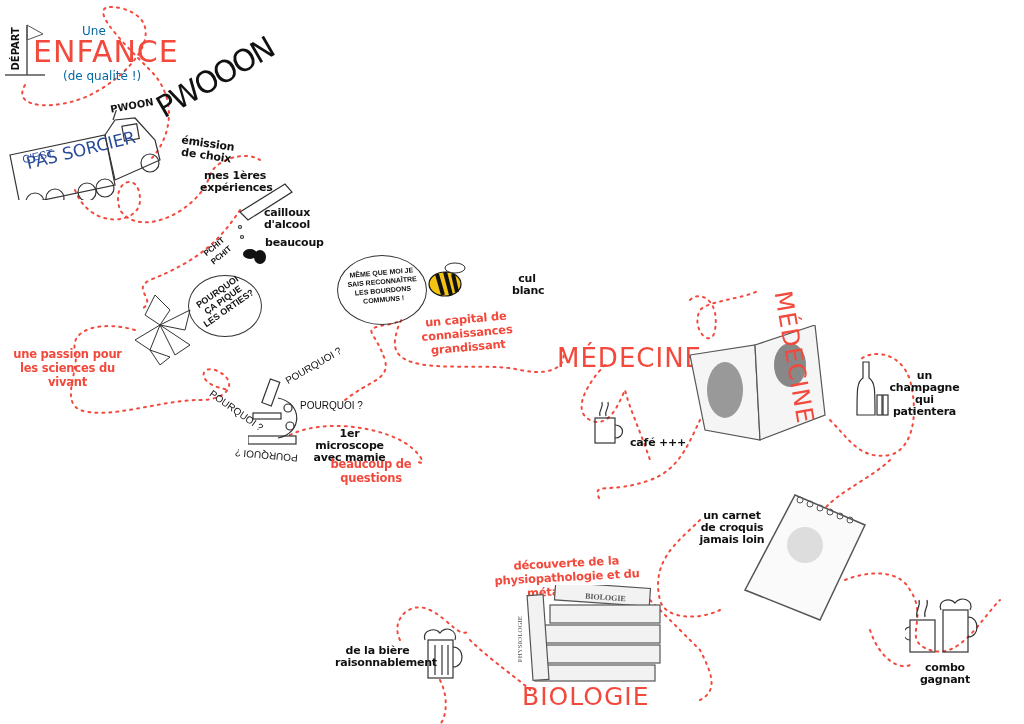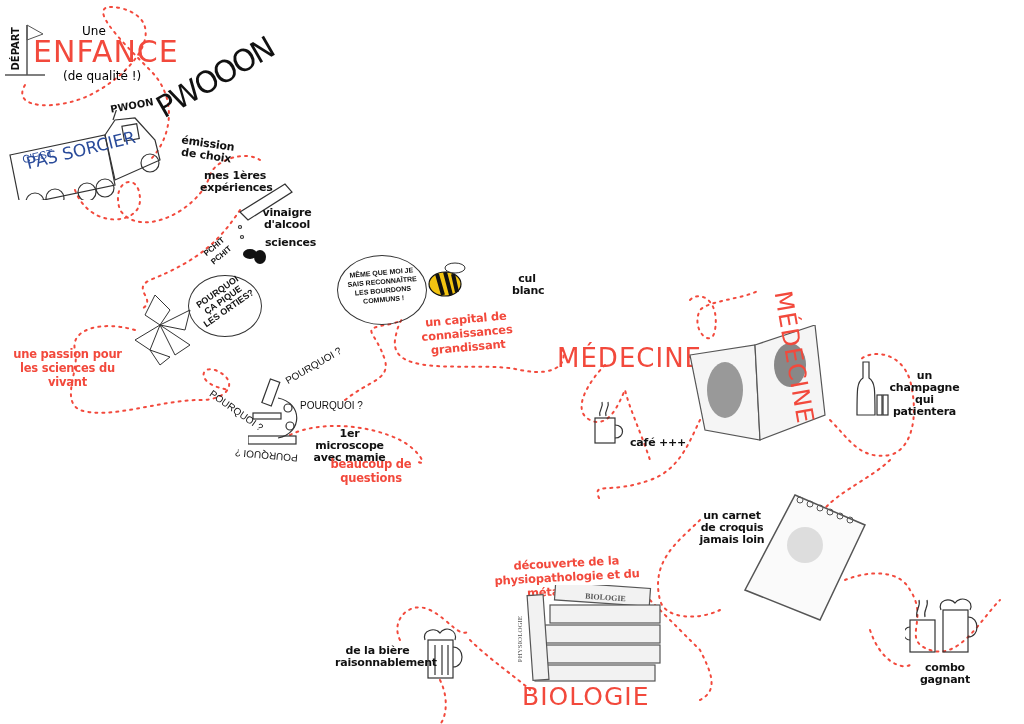--- a/index.html
+++ b/index.html
@@ -1,19 +1,19 @@
 <!DOCTYPE html>
 <html><head>
 <meta charset="utf-8">
 <style>
   html, body { margin:0; padding:0; background:#ffffff; }
   body { width:1024px; height:724px; position:relative; overflow:hidden;
          font-family:"Liberation Sans", sans-serif; color:#111; }
   .abs { position:absolute; }
-  .red { color:#000000; }
+  .red { color:#0369a1; }
   .lbl { font-family:"DejaVu Sans", sans-serif; font-size:11px; line-height:12px; text-align:center; font-weight:bold; letter-spacing:-0.2px; }
   .rlbl { font-family:"DejaVu Sans", sans-serif; font-size:11.5px; line-height:14px; color:#f2493c; text-align:center; font-weight:bold; letter-spacing:-0.2px; }
   .big { font-family:"DejaVu Sans", sans-serif; color:#f2493c; font-weight:normal; letter-spacing:1px; }
   svg.paths { position:absolute; left:0; top:0; }
 </style>
 </head>
 <body>
 
 <svg class="paths" width="1024" height="724">
   <g fill="none" stroke="#f2493c" stroke-width="2" stroke-dasharray="2 5" stroke-linecap="round">
@@ -74,22 +74,22 @@
   <g fill="none" stroke="#333" stroke-width="1.2">
     <polygon points="10,30 55,2 62,10 18,38"></polygon>
     <circle cx="10" cy="45" r="1.5"></circle>
       <circle cx="12" cy="55" r="1.5"></circle>
   </g>
   <g fill="#111">
       <ellipse cx="20" cy="72" rx="7" ry="5"></ellipse>
       <ellipse cx="30" cy="75" rx="6" ry="7"></ellipse>
     </g>
 </svg>
-<div class="abs lbl" style="left:262px;top:207px;width:50px;">vinaigre d'alcool</div>
-<div class="abs lbl" style="left:265px;top:237px;">sciences</div>
+<div class="abs lbl" style="left:262px;top:207px;width:50px;">cailloux d'alcool</div>
+<div class="abs lbl" style="left:265px;top:237px;">beaucoup</div>
 <div class="abs" style="left:205px;top:238px;width:30px;font-size:8px;font-weight:bold;transform:rotate(-40deg);line-height:11px;">PCHIT PCHIT</div>
 
 <svg class="abs" style="left:115px;top:285px;" width="90" height="90">
   <g fill="none" stroke="#333" stroke-width="1">
     <path d="M40 10 L55 25 L45 40 L30 30 Z"></path>
     <path d="M45 40 L75 25 L70 45 Z"></path>
     <path d="M45 40 L20 55 L35 65 Z"></path>
     <path d="M45 40 L60 70 L75 60 Z"></path>
     <path d="M35 65 L45 80 L55 72 Z"></path>
   </g>

